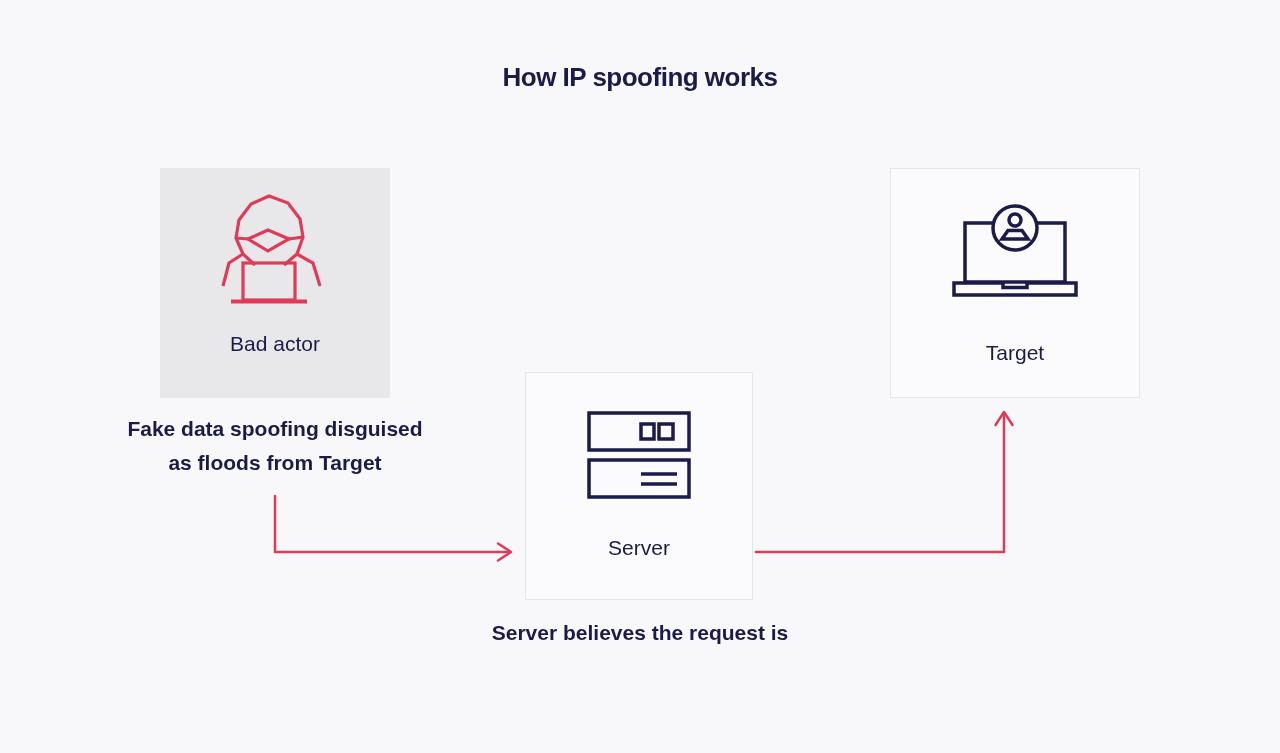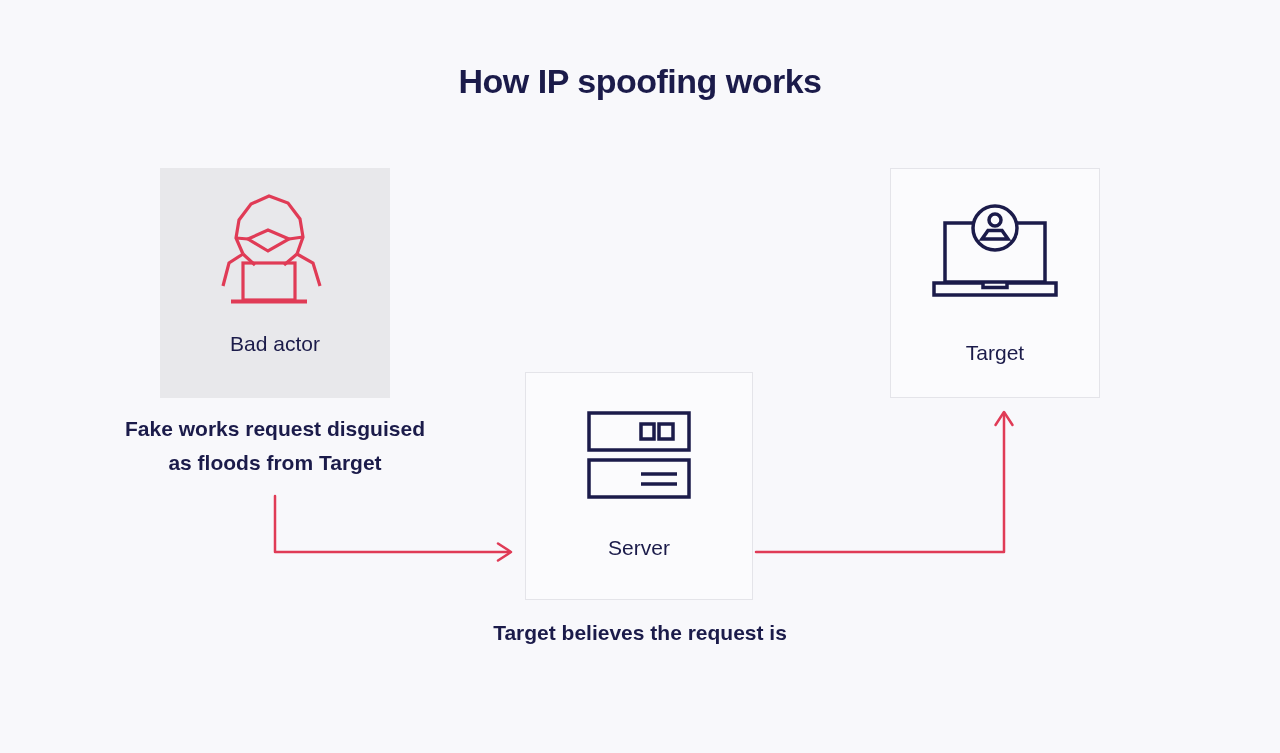--- a/index.html
+++ b/index.html
@@ -20,40 +20,40 @@
   .canvas {
     position: relative;
     width: 1280px; height: 753px;
     background: var(--background);
   }
   .title {
     position: absolute;
     top: 62px; left: 0;
     width: 100%;
     text-align: center;
-    font-size: 34px;
+    font-size: 26px;
     font-weight: 700;
     letter-spacing: -0.5px;
     color: var(--navy);
   }
   .node { position: absolute; }
   .node-bad-actor {
     left: 160px; top: 168px;
     width: 230px; height: 230px;
     background: var(--box-gray);
   }
   .node-server {
     left: 525px; top: 372px;
     width: 228px; height: 228px;
     background: var(--box-white);
     border: 1px solid var(--box-border);
   }
   .node-target {
     left: 890px; top: 168px;
-    width: 210px; height: 230px;
+    width: 250px; height: 230px;
     background: var(--box-white);
     border: 1px solid var(--box-border);
   }
   .icon {
     position: absolute;
     left: 50%;
     transform: translateX(-50%);
     display: block;
   }
   .icon-hacker { top: 22px; color: var(--accent-red); }
@@ -150,25 +150,25 @@
 
         <circle cx="70" cy="30" r="6"></circle>
 
         <path d="M57,49 L83,49 L77,40.5 L63,40.5 Z"></path>
       </g>
     </svg>
     <div class="node-label label-target">Target</div>
   </div>
 
   <div class="caption caption-fake-request">
-    <div>Fake works request disguised</div>
+    <div>Fake data spoofing disguised</div>
     <div>as floods from Target</div>
   </div>
   <div class="caption caption-server-floods">
-    <div>Target believes the request is</div>
+    <div>Server believes the request is</div>
   </div>
 
   <svg class="arrows" width="1280" height="753" viewBox="0 0 1280 753">
 
     <g>
       <path class="arrow" d="M275,496 L275,552 L510,552"></path>
       <path class="arrow" d="M498,543.5 L511,552 L498,560.5"></path>
     </g>
 
     <g>

